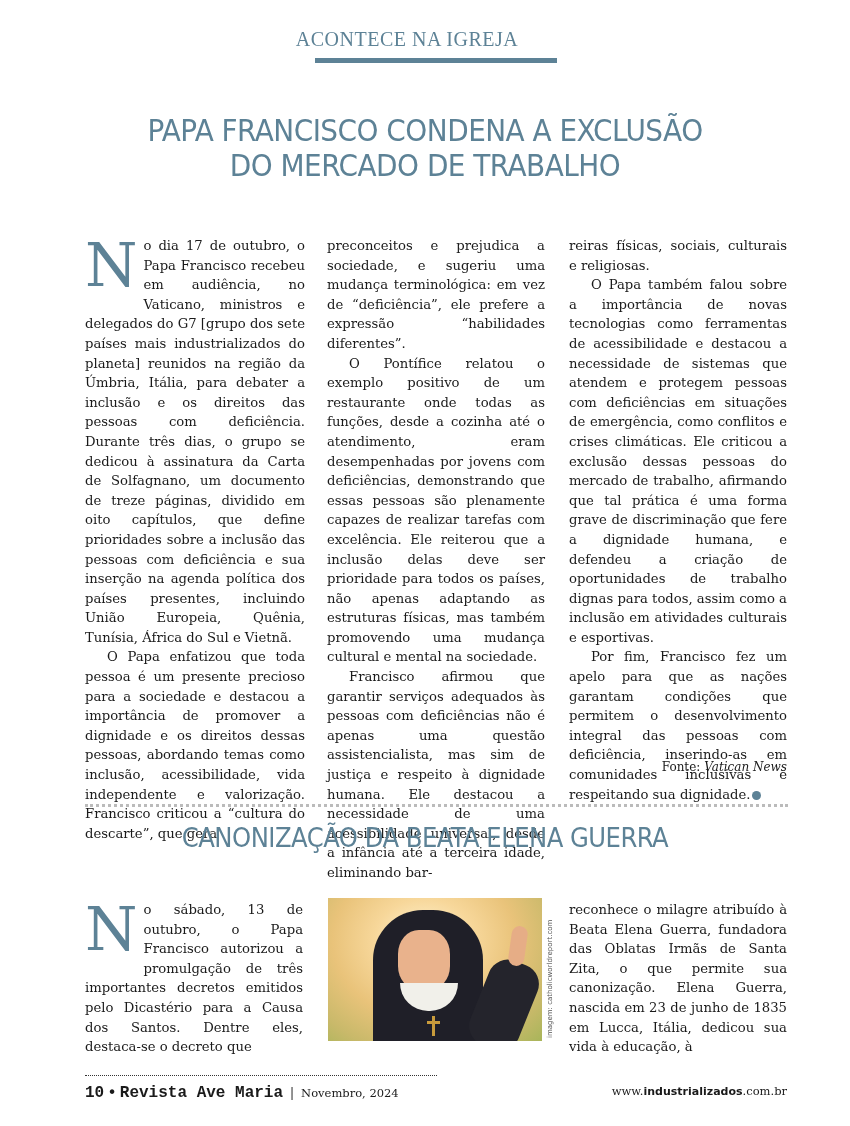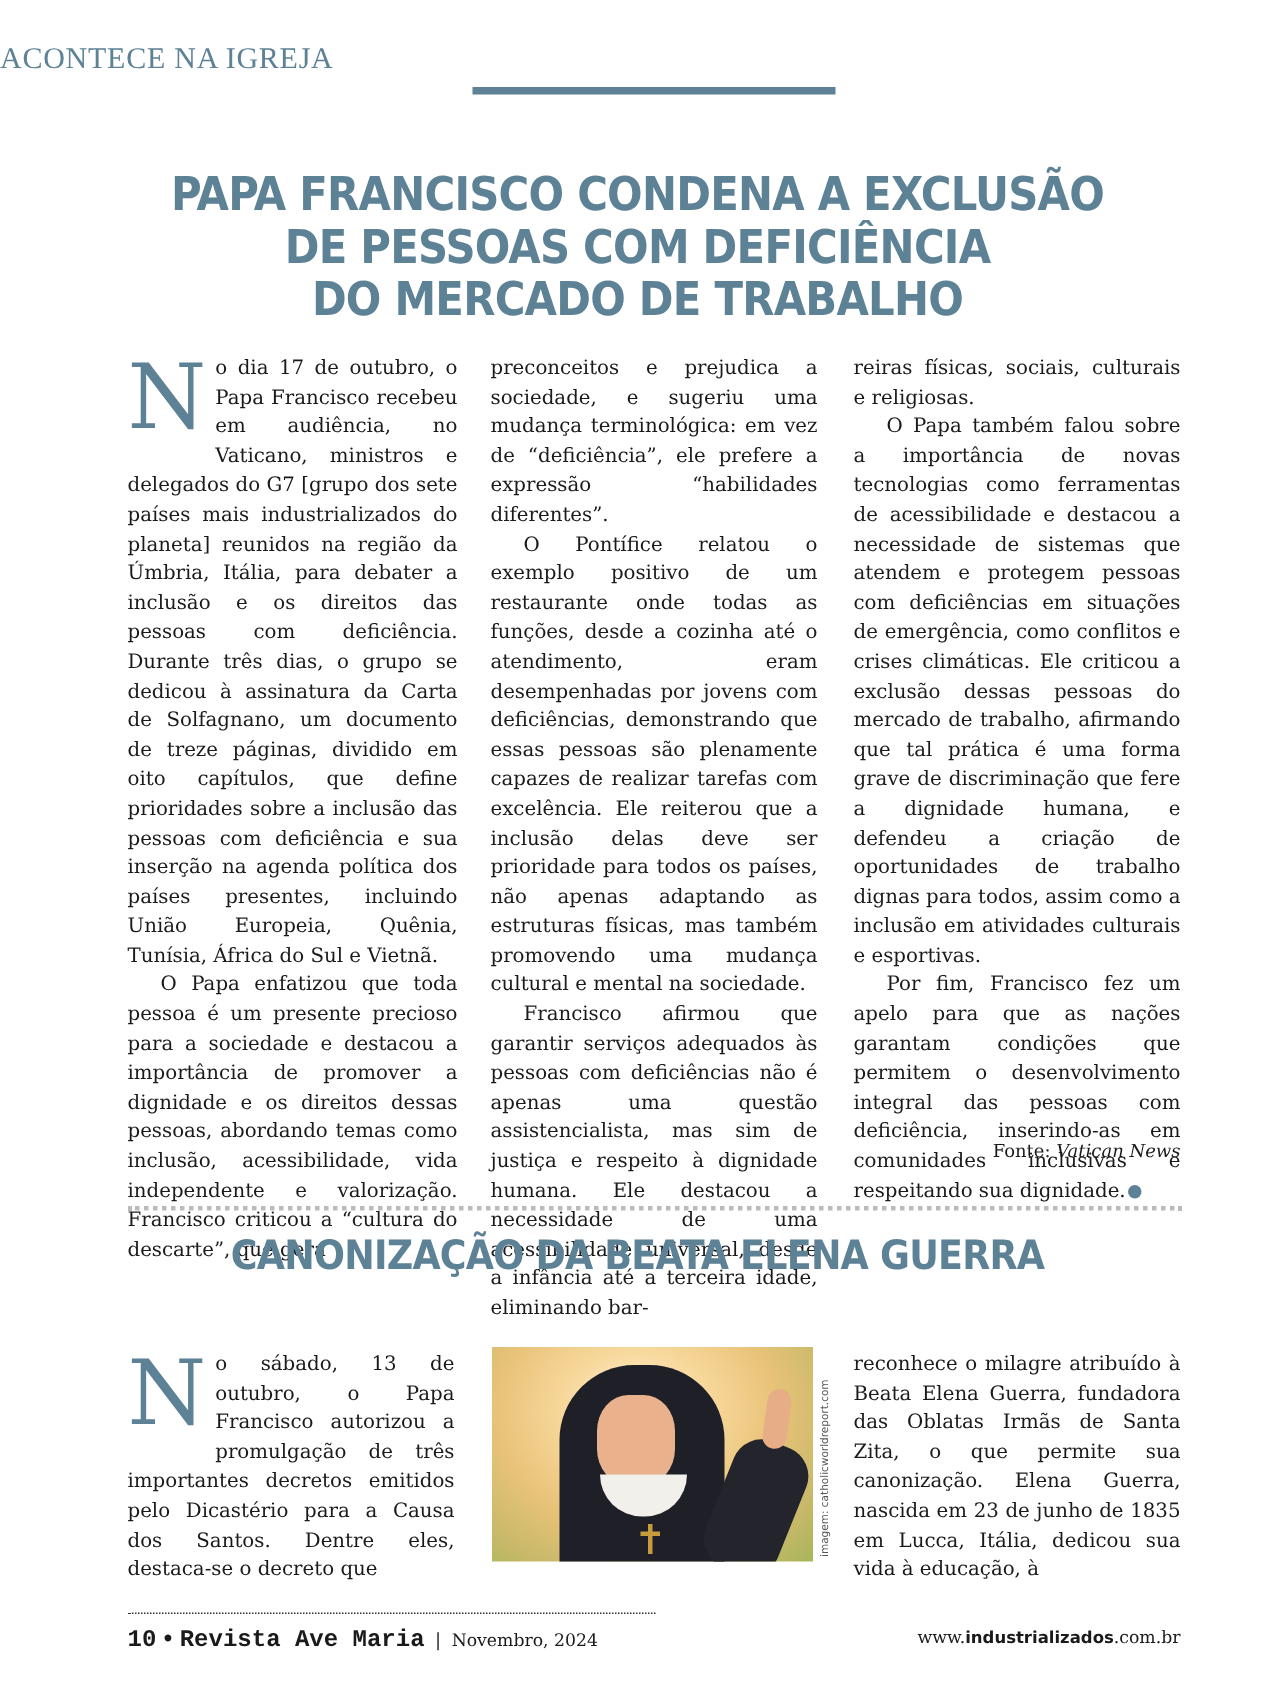--- a/index.html
+++ b/index.html
@@ -1,20 +1,20 @@
 <!DOCTYPE html>
 <html><head>
 <meta charset="utf-8">
 <style>
   html, body { margin:0; padding:0; background:#ffffff; }
   body { width:850px; height:1126px; position:relative; overflow:hidden; color:#1a1a1a; }
-  .section-tag { position:absolute; left:0; width:814px; top:28px; }
+  .section-tag { position:absolute; left:0; width:814px; top:28px; text-align:center; }
   .section-tag .label { font-family:"Liberation Serif", serif; font-size:20px; letter-spacing:0.5px; color:#5d8296; }
   .section-tag .bar { position:absolute; left:315px; top:30px; width:242px; height:5px; background:#5d8296; }
-  .headline { position:absolute; left:0; width:850px; text-align:center; font-family:"DejaVu Sans", sans-serif; font-weight:bold; color:#5d8296; font-stretch:condensed; }
+  .headline { position:absolute; left:0; width:850px; text-align:center; font-family:"DejaVu Sans", sans-serif; font-weight:normal; color:#5d8296; font-stretch:condensed; }
   .headline1 { top:113px; font-size:31px; line-height:35px; letter-spacing:-0.5px; }
   .headline2 { top:822px; font-size:27px; line-height:31px; letter-spacing:-0.5px; }
   .col { position:absolute; font-family:"DejaVu Serif", serif; font-size:13.2px; line-height:19.6px; text-align:justify; hyphens:auto; }
   .col p { margin:0; }
   .col p.indent { text-indent:22px; }
   .c1 { left:85px; top:236px; width:220px; }
   .c2 { left:327px; top:236px; width:218px; }
   .c3 { left:569px; top:236px; width:218px; }
   .dropcap { float:left; font-family:"DejaVu Serif", serif; font-size:60px; line-height:50px; color:#5d8296; margin:4px 6px 0 0; height:56px; }
   .end-dot { display:inline-block; width:9px; height:9px; border-radius:50%; background:#5d8296; margin-left:2px; vertical-align:middle; }
@@ -46,21 +46,20 @@
 </head>
 <body>
 
 <div class="section-tag">
   <span class="label">ACONTECE NA IGREJA</span>
   <div class="bar"></div>
 </div>
 
 <div class="headline headline1">
   <div>PAPA FRANCISCO CONDENA A EXCLUSÃO</div>
-  <div>DE PESSOAS COM DEFICIÊNCIA</div>
   <div>DO MERCADO DE TRABALHO</div>
 </div>
 
 <div class="col c1">
   <span class="dropcap">N</span>
   <p>o dia 17 de outubro, o Papa Francisco recebeu em audiência, no Vaticano, ministros e delegados do G7 [grupo dos sete países mais industrializados do planeta] reunidos na região da Úmbria, Itália, para debater a inclusão e os direitos das pessoas com deficiência. Durante três dias, o grupo se dedicou à assinatura da Carta de Solfagnano, um documento de treze páginas, dividido em oito capítulos, que define prioridades sobre a inclusão das pessoas com deficiência e sua inserção na agenda política dos países presentes, incluindo União Europeia, Quênia, Tunísia, África do Sul e Vietnã.</p>
   <p class="indent">O Papa enfatizou que toda pessoa é um presente precioso para a sociedade e destacou a importância de promover a dignidade e os direitos dessas pessoas, abordando temas como inclusão, acessibilidade, vida independente e valorização. Francisco criticou a “cultura do descarte”, que gera</p>
 </div>
 
 <div class="col c2">

